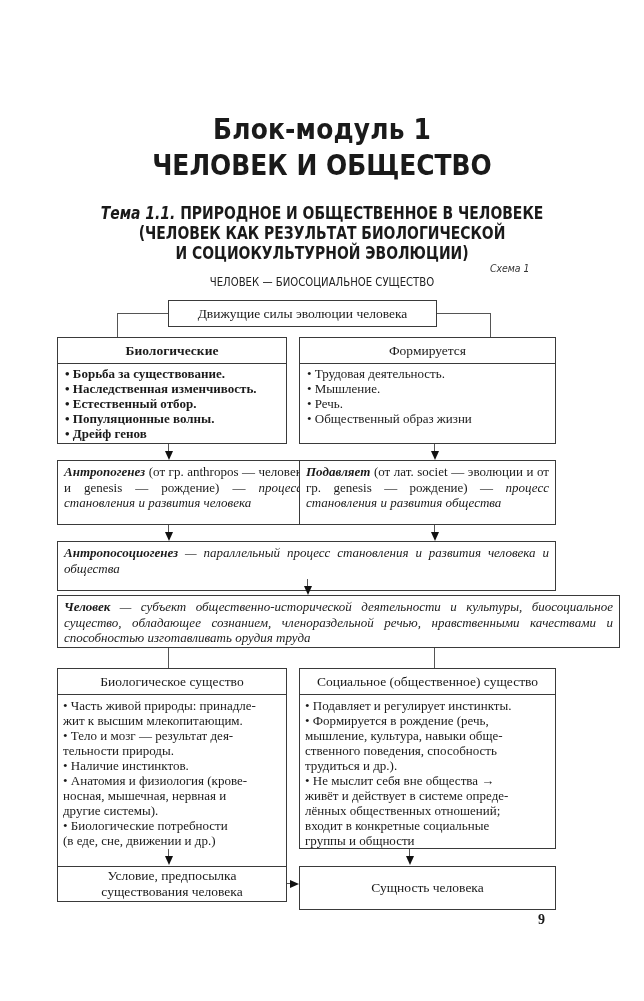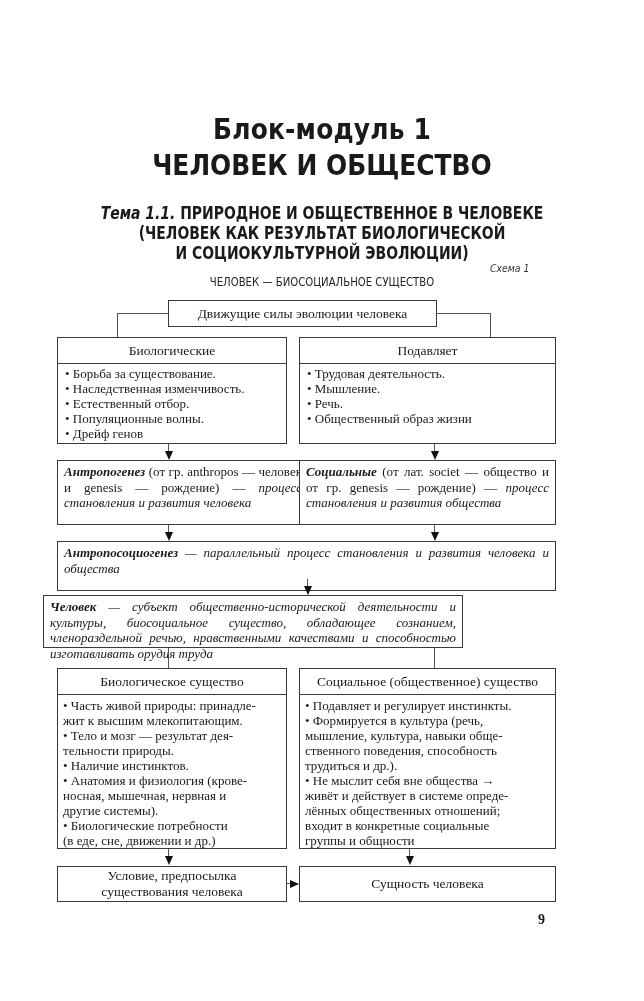--- a/index.html
+++ b/index.html
@@ -47,33 +47,33 @@
 
 <div class="box serif" style="left:168px; top:300px; width:269px; height:27px;">
   <div class="center-txt">Движущие силы эволюции человека</div>
 </div>
 
 <div class="line" style="left:117px; top:313px; width:51px; height:1.3px;"></div>
 <div class="line" style="left:117px; top:313px; width:1.3px; height:24px;"></div>
 <div class="line" style="left:437px; top:313px; width:54px; height:1.3px;"></div>
 <div class="line" style="left:490px; top:313px; width:1.3px; height:24px;"></div>
 
-<div class="box serif btext" style="left:57px; top:337px; width:230px; height:107px;">
+<div class="box serif btext" style="left:57px; top:337px; width:230px; height:107px;font-weight:bold;">
   <div class="hdr">Биологические</div>
   <div class="list">
     <div>• Борьба за существование.</div>
     <div>• Наследственная изменчивость.</div>
     <div>• Естественный отбор.</div>
     <div>• Популяционные волны.</div>
     <div>• Дрейф генов</div>
   </div>
 </div>
 
 <div class="box serif btext" style="left:299px; top:337px; width:257px; height:107px;">
-  <div class="hdr">Подавляет</div>
+  <div class="hdr">Формируется</div>
   <div class="list">
     <div>• Трудовая деятельность.</div>
     <div>• Мышление.</div>
     <div>• Речь.</div>
     <div>• Общественный образ жизни</div>
   </div>
 </div>
 
 <div class="line" style="left:168px; top:444px; width:1.3px; height:8px;"></div>
 <div class="arrow" style="left:165px; top:451px;"></div>
@@ -81,68 +81,68 @@
 <div class="arrow" style="left:431px; top:451px;"></div>
 
 <div class="box serif" style="left:57px; top:460px; width:252px; height:65px;">
   <div class="para">
     <b>Антропогенез</b><span> (от гр. anthropos — человек и genesis — рождение) — </span><i>процесс становления и развития человека</i>
   </div>
 </div>
 
 <div class="box serif" style="left:299px; top:460px; width:257px; height:65px;">
   <div class="para">
-    <b>Социальные</b><span> (от лат. societ — общество и от гр. genesis — рождение) — </span><i>процесс становления и развития общества</i>
+    <b>Подавляет</b><span> (от лат. societ — эволюции и от гр. genesis — рождение) — </span><i>процесс становления и развития общества</i>
   </div>
 </div>
 
 <div class="line" style="left:168px; top:525px; width:1.3px; height:8px;"></div>
 <div class="arrow" style="left:165px; top:532px;"></div>
 <div class="line" style="left:434px; top:525px; width:1.3px; height:8px;"></div>
 <div class="arrow" style="left:431px; top:532px;"></div>
 
 <div class="box serif" style="left:57px; top:541px; width:499px; height:50px;">
   <div class="para">
     <b>Антропосоциогенез</b><i> — параллельный процесс становления и развития человека и общества</i>
   </div>
 </div>
 
 <div class="line" style="left:307px; top:579px; width:1.3px; height:8px;"></div>
 <div class="arrow" style="left:304px; top:586px;"></div>
 
-<div class="box serif" style="left:43px; top:595px; width:420px; height:53px;">
+<div class="box serif" style="left:57px; top:595px; width:563px; height:53px;">
   <div class="para">
     <b>Человек</b><i> — субъект общественно-исторической деятельности и культуры, биосоциальное существо, обладающее сознанием, членораздельной речью, нравственными качествами и способностью изготавливать орудия труда</i>
   </div>
 </div>
 
 <div class="line" style="left:168px; top:648px; width:1.3px; height:20px;"></div>
 <div class="line" style="left:434px; top:648px; width:1.3px; height:20px;"></div>
 
-<div class="box serif btext" style="left:57px; top:668px; width:230px; height:181px;">
+<div class="box serif btext" style="left:57px; top:668px; width:230px; height:205px;">
   <div class="hdr">Биологическое существо</div>
   <div class="list" style="padding:3px 5px;">
     <div>• Часть живой природы: принадле-</div>
     <div>жит к высшим млекопитающим.</div>
     <div>• Тело и мозг — результат дея-</div>
     <div>тельности природы.</div>
     <div>• Наличие инстинктов.</div>
     <div>• Анатомия и физиология (крове-</div>
     <div>носная, мышечная, нервная и</div>
     <div>другие системы).</div>
     <div>• Биологические потребности</div>
     <div>(в еде, сне, движении и др.)</div>
   </div>
 </div>
 
 <div class="box serif btext" style="left:299px; top:668px; width:257px; height:181px;">
   <div class="hdr">Социальное (общественное) существо</div>
   <div class="list" style="padding:3px 5px;">
     <div>• Подавляет и регулирует инстинкты.</div>
-    <div>• Формируется в культура (речь,</div>
+    <div>• Формируется в рождение (речь,</div>
     <div>мышление, культура, навыки обще-</div>
     <div>ственного поведения, способность</div>
     <div>трудиться и др.).</div>
     <div>• Не мыслит себя вне общества →</div>
     <div>живёт и действует в системе опреде-</div>
     <div>лённых общественных отношений;</div>
     <div>входит в конкретные социальные</div>
     <div>группы и общности</div>
   </div>
 </div>
@@ -155,17 +155,17 @@
 <div class="box serif" style="left:57px; top:866px; width:230px; height:36px;">
   <div class="center-txt" style="flex-direction:column;">
     <span>Условие, предпосылка</span>
     <span>существования человека</span>
   </div>
 </div>
 
 <div class="line" style="left:287px; top:883px; width:4px; height:1.3px;"></div>
 <div class="arrow-right" style="left:290px; top:880px;"></div>
 
-<div class="box serif" style="left:299px; top:866px; width:257px; height:36px;">
+<div class="box serif" style="left:299px; top:866px; width:257px; height:44px;">
   <div class="center-txt">Сущность человека</div>
 </div>
 
 <div id="page-num" class="abs serif">9</div>
 
 </body></html>

